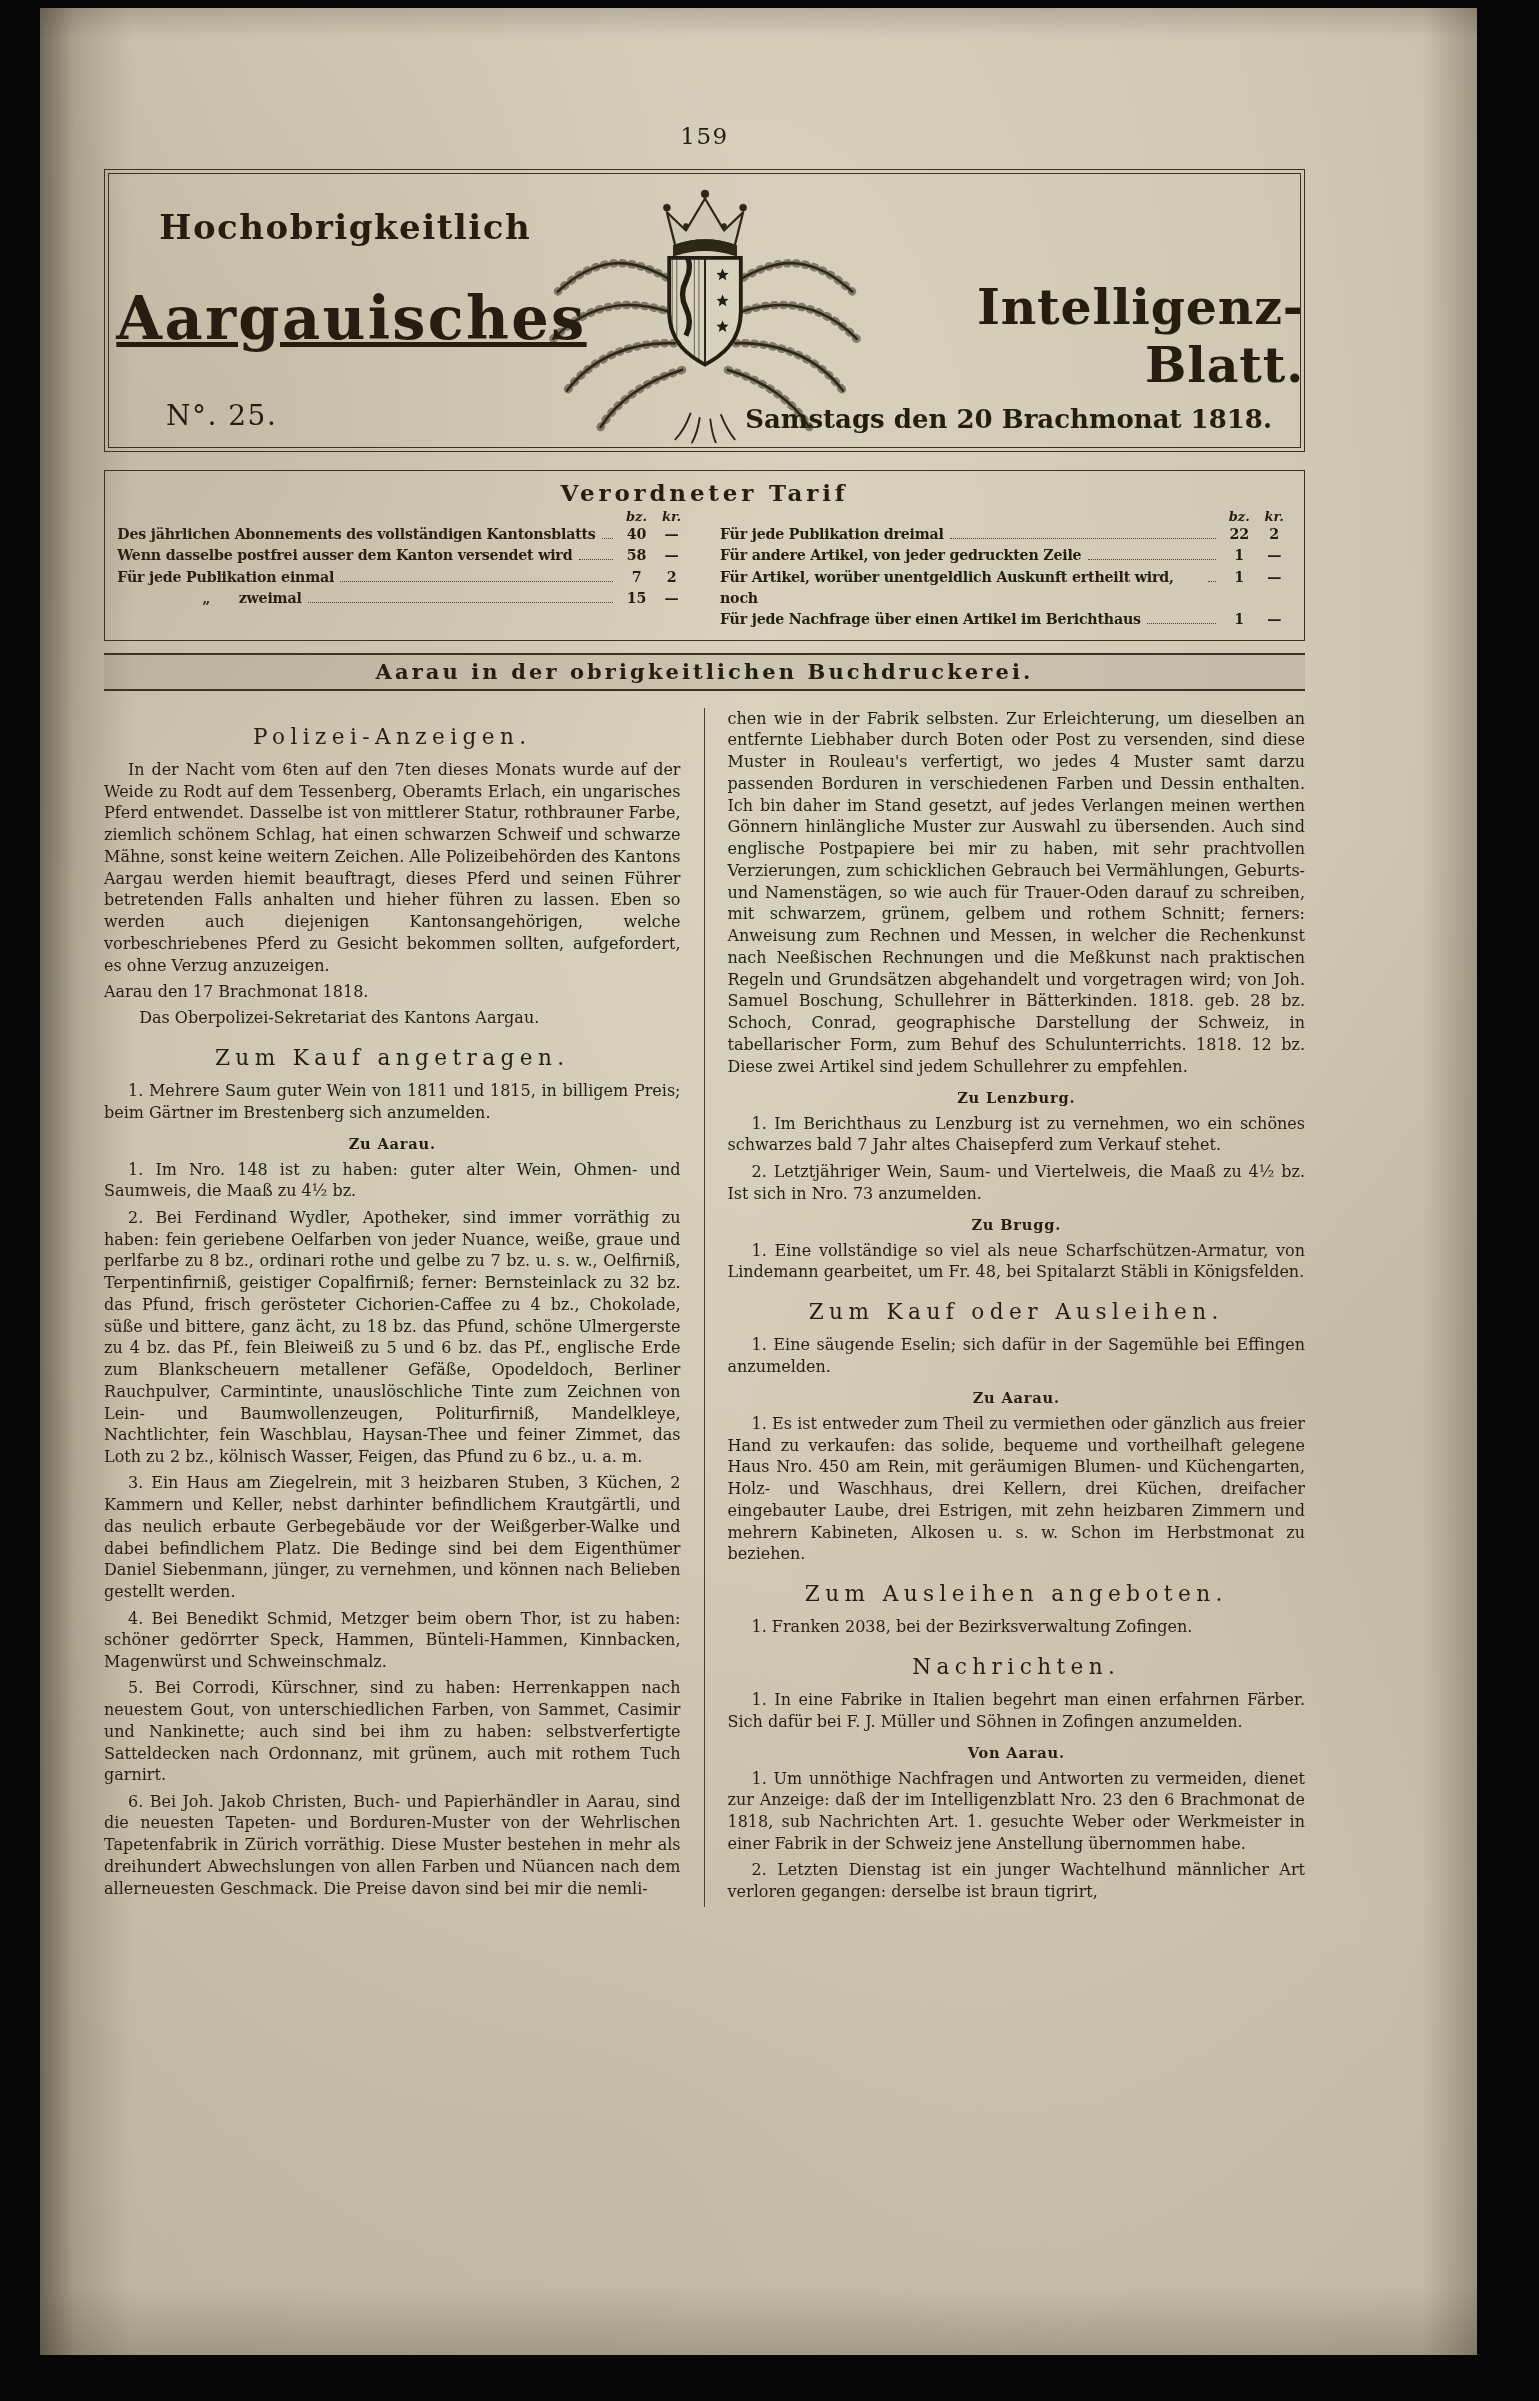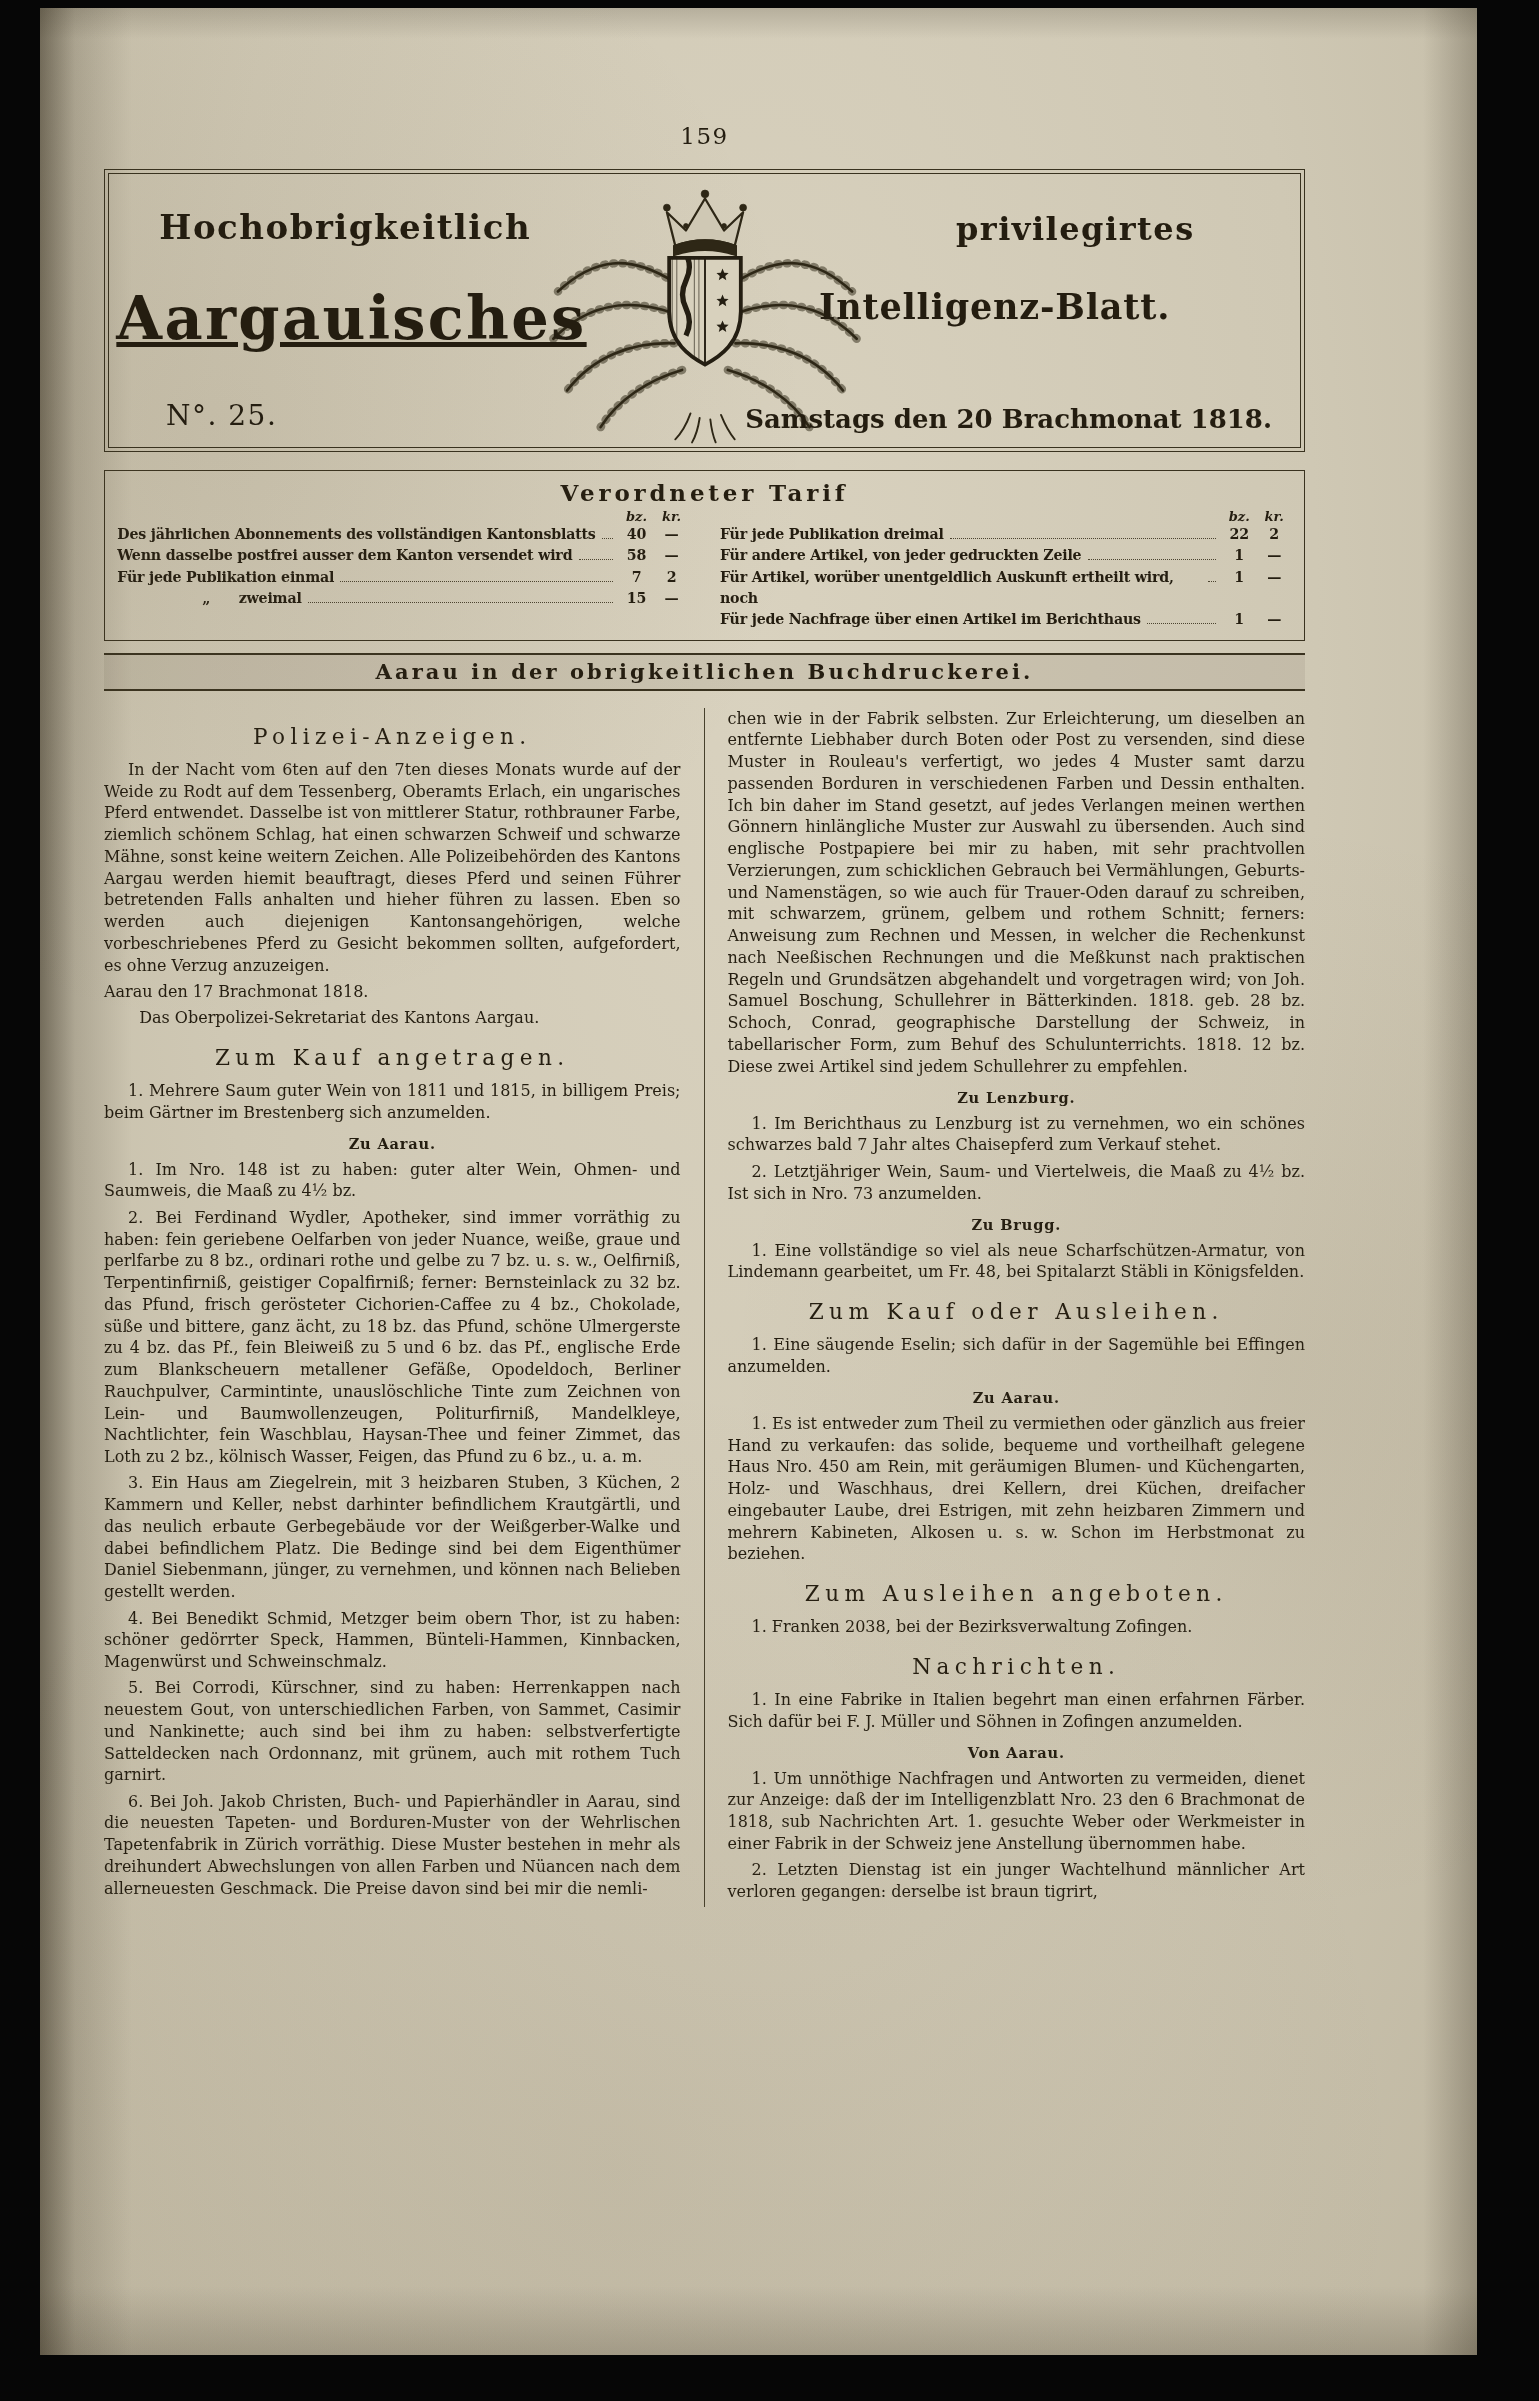--- a/index.html
+++ b/index.html
@@ -38,22 +38,22 @@
   }
   .masthead::after{
     content:"";position:absolute;inset:3.1px;border:1.2px solid #39321f;pointer-events:none;
   }
   .masthead .motto-left{position:absolute;left:9.2px;top:37px;width:462px;text-align:center;
     font-size:34px;font-weight:bold;letter-spacing:1.5px;}
   .masthead .motto-right{position:absolute;right:9.2px;top:40px;width:439px;text-align:center;
     font-size:32px;font-weight:bold;letter-spacing:1.5px;}
   .masthead .title-left{position:absolute;left:0;top:114px;width:493px;text-align:center;
     font-size:59px;font-weight:bold;letter-spacing:2.3px;text-decoration:underline;}
-  .masthead .title-right{position:absolute;right:0;top:116px;width:485px;text-align:left;
-    font-size:35px;font-weight:bold;letter-spacing:0.8px;}
+  .masthead .title-right{position:absolute;right:0;top:108px;width:485px;text-align:right;
+    font-size:49px;font-weight:bold;letter-spacing:0.8px;}
   .masthead .issue-no{position:absolute;left:54px;bottom:18.5px;font-size:28px;letter-spacing:1.5px;margin-left:7px;}
   .masthead .date-line{position:absolute;right:32px;bottom:17px;font-size:26px;font-weight:bold;}
   .emblem{position:absolute;left:50%;top:-1.5px;width:331px;height:282px;transform:translateX(-50%);}
   
   .tariff{
     margin-top:18.5px;border:1.5px solid #39321f;padding:6.2px 12.3px 9.2px 12.3px;box-sizing:border-box;
   }
   .tariff-title{text-align:center;font-size:23px;font-weight:bold;letter-spacing:3.8px;margin:1.5px 0 3.1px 0;}
   .tariff-grid{display:flex;gap:31px;}
   .tariff-half{flex:1;min-width:0;}
@@ -141,21 +141,20 @@
           <line x1="207" y1="118" x2="207" y2="262"></line>
         </g>
         <g fill="#241e12">
           <path transform="translate(238,140)" d="M0 -8 L2.3 -2.5 L8 -2.2 L3.6 1.6 L4.9 7.3 L0 4 L-4.9 7.3 L-3.6 1.6 L-8 -2.2 L-2.3 -2.5 Z"></path>
           <path transform="translate(238,174)" d="M0 -8 L2.3 -2.5 L8 -2.2 L3.6 1.6 L4.9 7.3 L0 4 L-4.9 7.3 L-3.6 1.6 L-8 -2.2 L-2.3 -2.5 Z"></path>
           <path transform="translate(238,208)" d="M0 -8 L2.3 -2.5 L8 -2.2 L3.6 1.6 L4.9 7.3 L0 4 L-4.9 7.3 L-3.6 1.6 L-8 -2.2 L-2.3 -2.5 Z"></path>
         </g>
       </g>
     </svg>
     <div class="motto-left">Hochobrigkeitlich</div>
-    <div class="motto-right">privilegirtes</div>
     <div class="title-left">Aargauisches</div>
     <div class="title-right">Intelligenz-Blatt.</div>
     <div class="issue-no">N°. 25.</div>
     <div class="date-line">Samstags den 20 Brachmonat 1818.</div>
   </div>
 
   <div class="tariff">
     <div class="tariff-title">Verordneter Tarif</div>
     <div class="tariff-grid">
       <div class="tariff-half">

